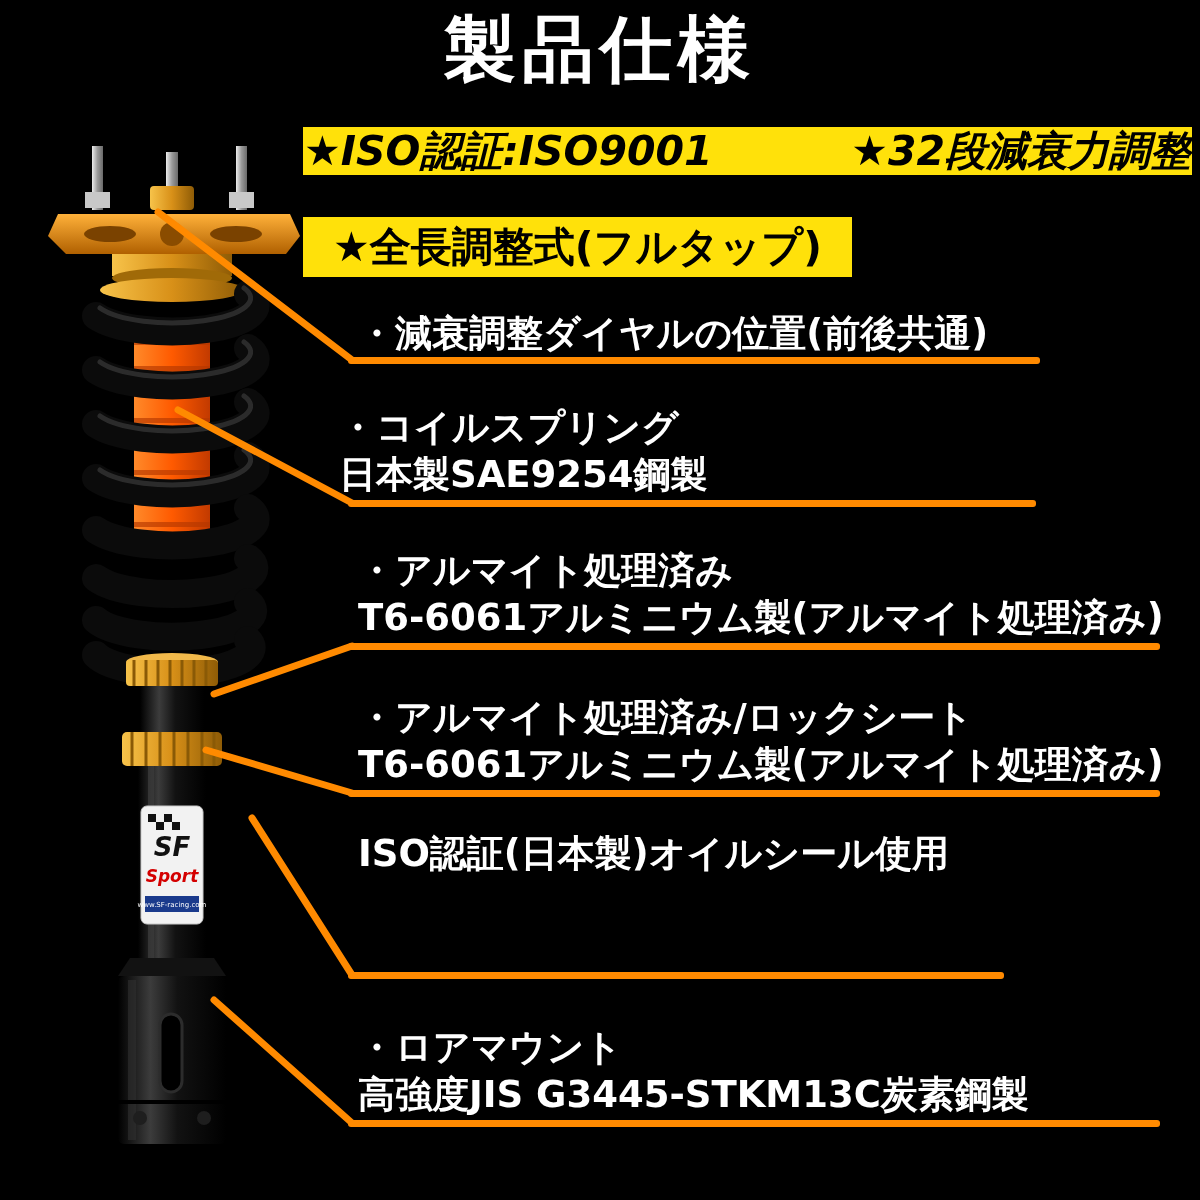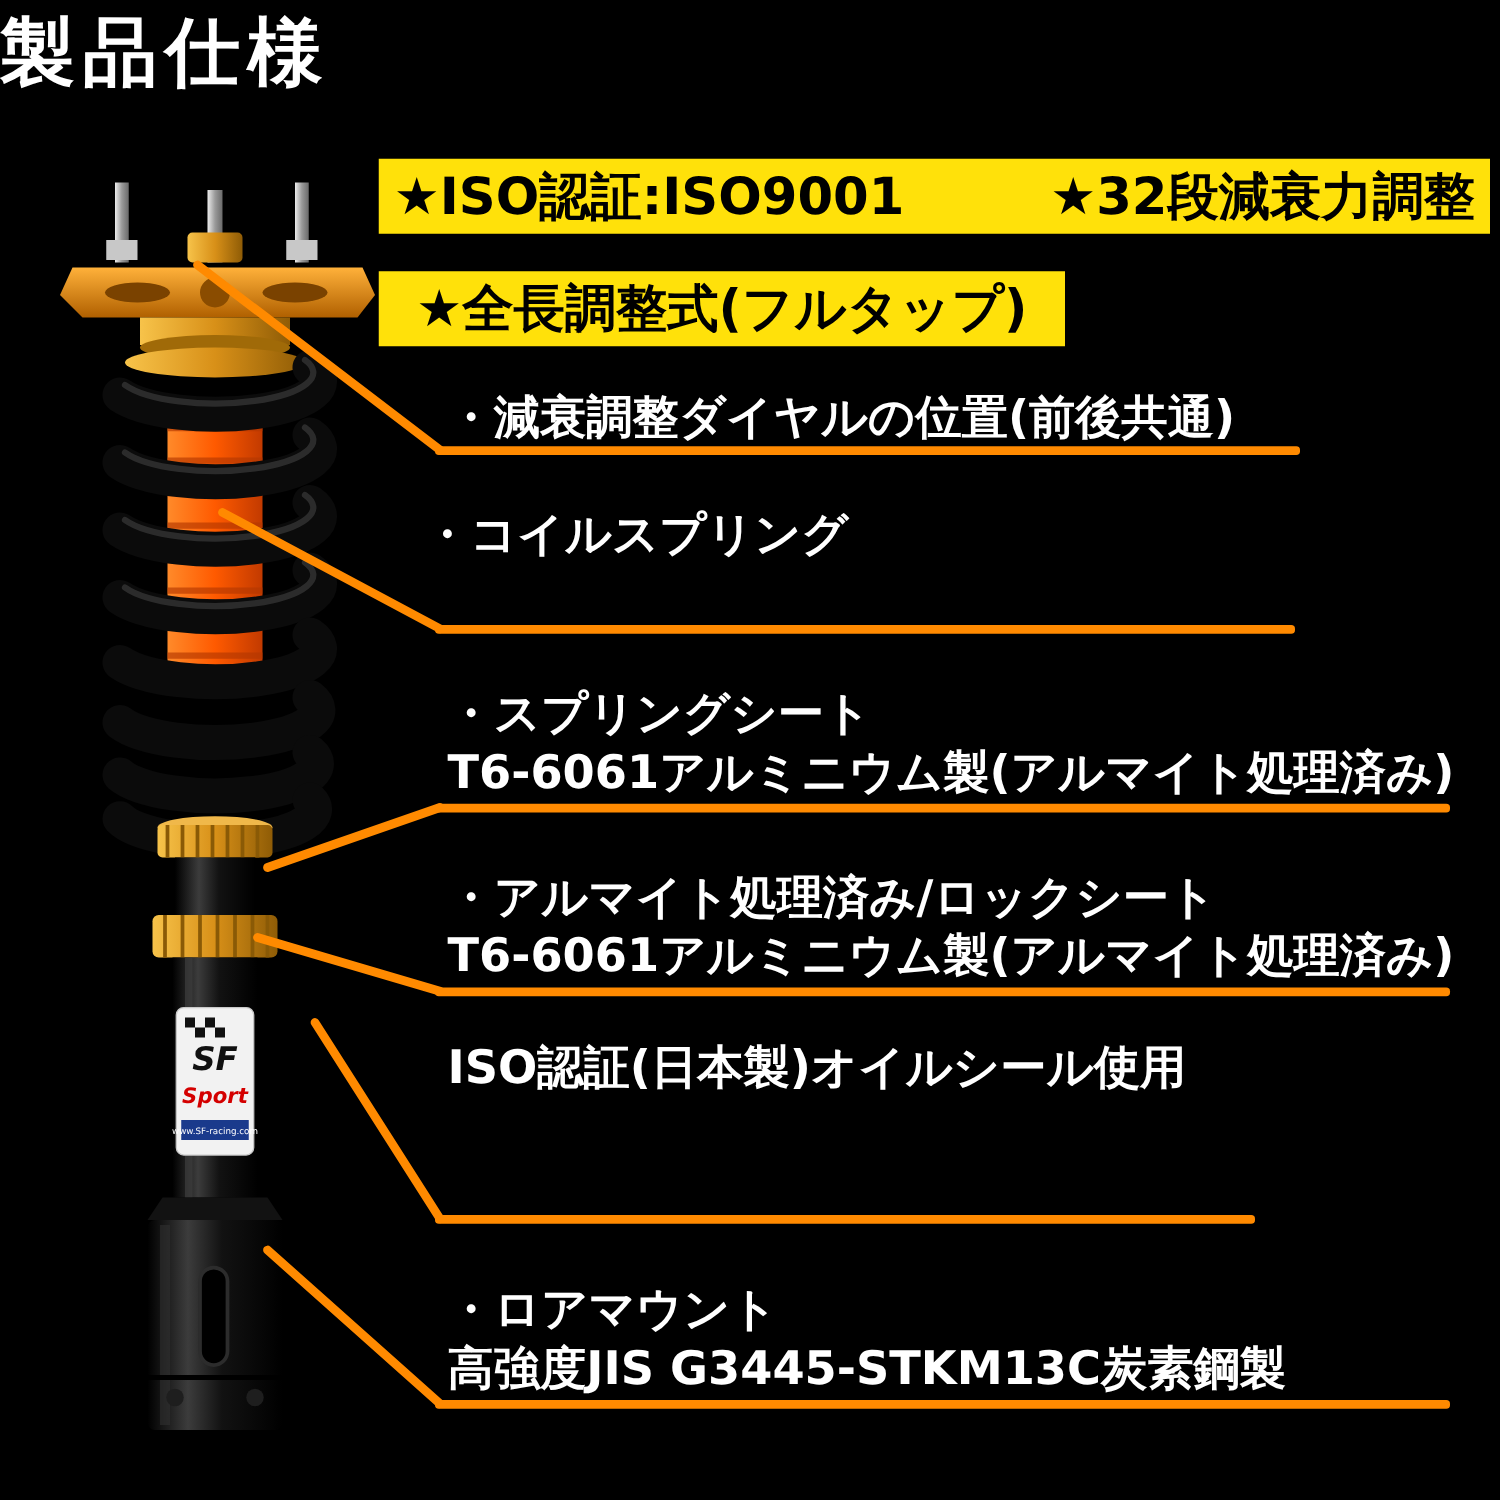--- a/index.html
+++ b/index.html
@@ -1,24 +1,24 @@
 <!DOCTYPE html>
 <html><head>
 <meta charset="utf-8">
 <style>
   html,body{margin:0;padding:0;background:#000;}
   .page{position:relative;width:1200px;height:1200px;background:#000;overflow:hidden;
         font-family:"DejaVu Sans","Liberation Sans",sans-serif;}
   .art{position:absolute;left:0;top:0;}
-  .title{position:absolute;top:2px;left:0;width:100%;color:#fff;
-         font-size:60px;font-weight:bold;letter-spacing:6px;}
+  .title{position:absolute;top:2px;left:0;width:100%;text-align:center;color:#fff;
+         font-size:72px;font-weight:bold;letter-spacing:6px;}
   .badge{position:absolute;background:#ffe10a;color:#000;font-weight:bold;
          display:flex;align-items:center;white-space:nowrap;box-sizing:border-box;}
-  .badge1{left:303px;top:127px;width:889px;height:60px;font-size:41px;
-          justify-content:space-between;padding:0 12px;}
+  .badge1{left:303px;top:127px;width:889px;height:48px;font-size:41px;
+          justify-content:space-between;padding:0 1px;font-style:italic;}
   .badge2{left:303px;top:217px;height:60px;font-size:41px;padding:0 30px;}
   .callout{position:absolute;color:#fff;font-weight:bold;font-size:37px;line-height:47px;
            white-space:nowrap;}
   .underline{position:absolute;height:7px;background:#ff8a00;border-radius:3px;}
 </style>
 </head>
 <body>
 
 <div class="page">
 
@@ -155,25 +155,26 @@
     <span>★全長調整式(フルタップ)</span>
   </div>
 
   <div class="callout" style="left:358px;top:310px">
     <div>・減衰調整ダイヤルの位置(前後共通)</div>
   </div>
   <div class="underline" style="left:348px;top:357px;width:692px"></div>
 
   <div class="callout" style="left:339px;top:404px">
     <div>・コイルスプリング</div>
+    <div>日本製SAE9254鋼製</div>
   </div>
   <div class="underline" style="left:348px;top:500px;width:688px"></div>
 
   <div class="callout" style="left:358px;top:547px">
-    <div>・スプリングシート</div>
+    <div>・アルマイト処理済み</div>
     <div>T6-6061アルミニウム製(アルマイト処理済み)</div>
   </div>
   <div class="underline" style="left:348px;top:643px;width:812px"></div>
 
   <div class="callout" style="left:358px;top:694px">
     <div>・アルマイト処理済み/ロックシート</div>
     <div>T6-6061アルミニウム製(アルマイト処理済み)</div>
   </div>
   <div class="underline" style="left:348px;top:790px;width:812px"></div>
 

